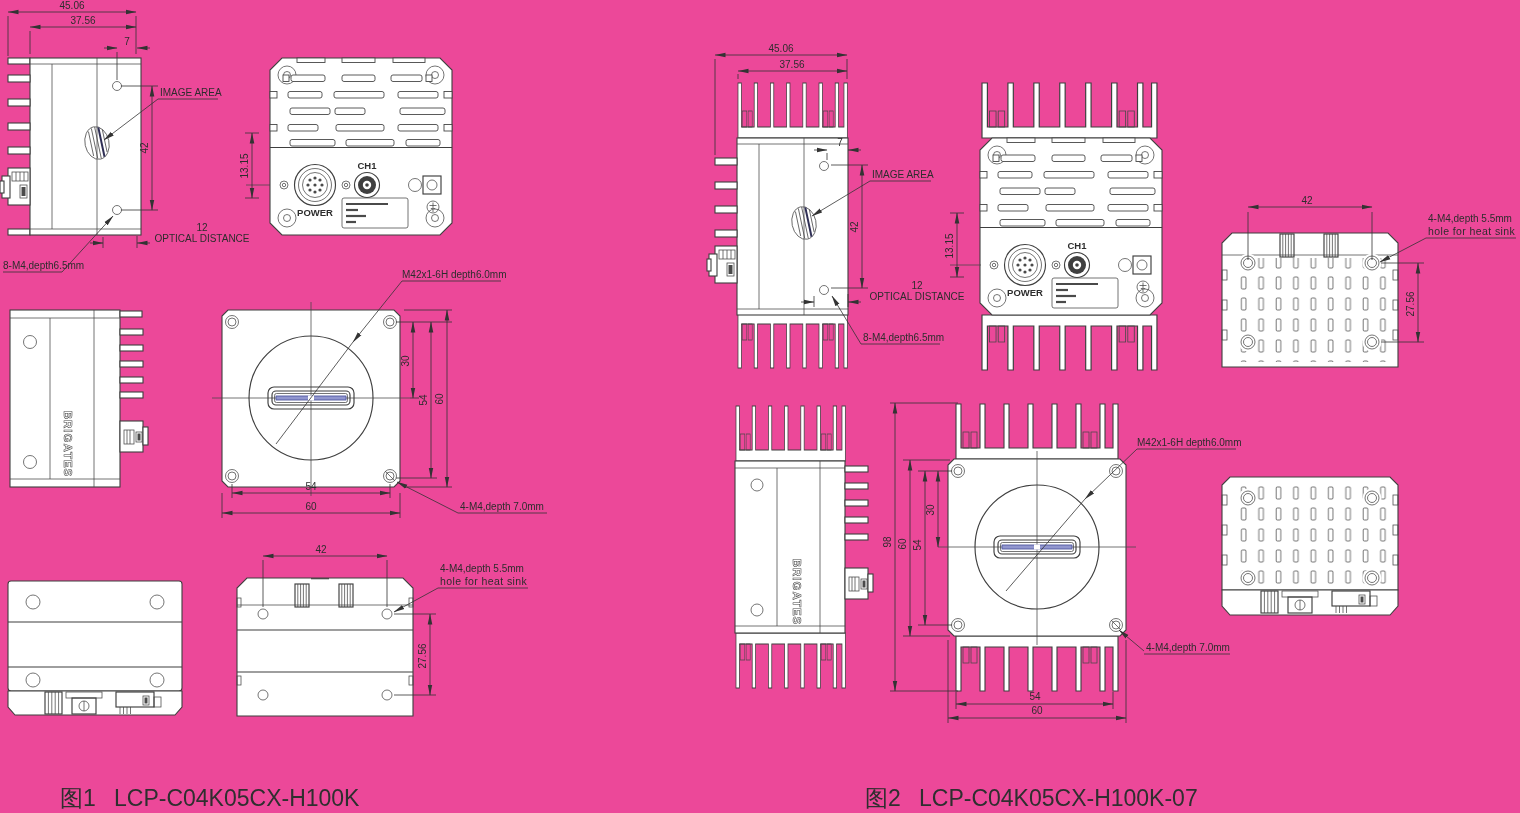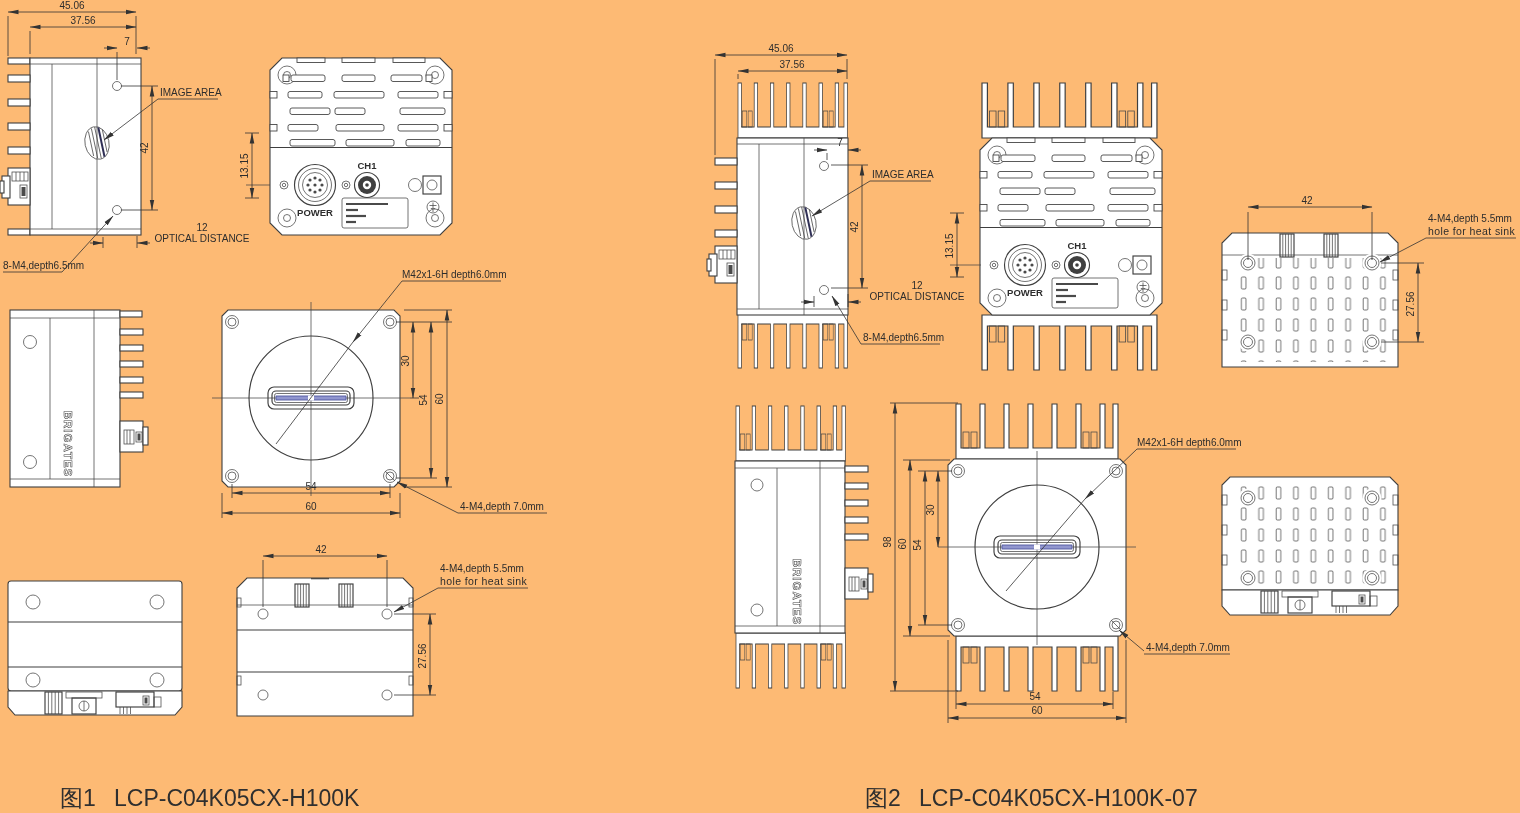--- a/index.html
+++ b/index.html
@@ -1,16 +1,16 @@
 <!DOCTYPE html>
 <html><head>
 <meta charset="utf-8">
 <style>
   html,body{margin:0;padding:0;background:#ffffff;}
-  .page{width:1520px;height:813px;position:relative;background:#fdba74;overflow:hidden;}
+  .page{width:1520px;height:813px;position:relative;background:#ec4899;overflow:hidden;}
   svg{display:block;}
   .ln{fill:#fff;stroke:#3f3f3f;stroke-width:1.1;}
   .lnf{fill:none;stroke:#3f3f3f;stroke-width:1.15;}
   .tn{fill:none;stroke:#474747;stroke-width:0.75;}
   .vnt{fill:#fff;stroke:#474747;stroke-width:0.9;}
   .dim{fill:none;stroke:#333;stroke-width:0.8;}
   .dk{fill:#4a4a4a;stroke:none;}
   .dt{font:10px "Liberation Sans",sans-serif;fill:#2d2d2d;text-anchor:middle;}
   .nt{font:10px "Liberation Sans",sans-serif;fill:#2d2d2d;text-anchor:start;}
   .nt2{font:10.5px "Liberation Sans",sans-serif;fill:#2d2d2d;text-anchor:start;letter-spacing:.4px;}

